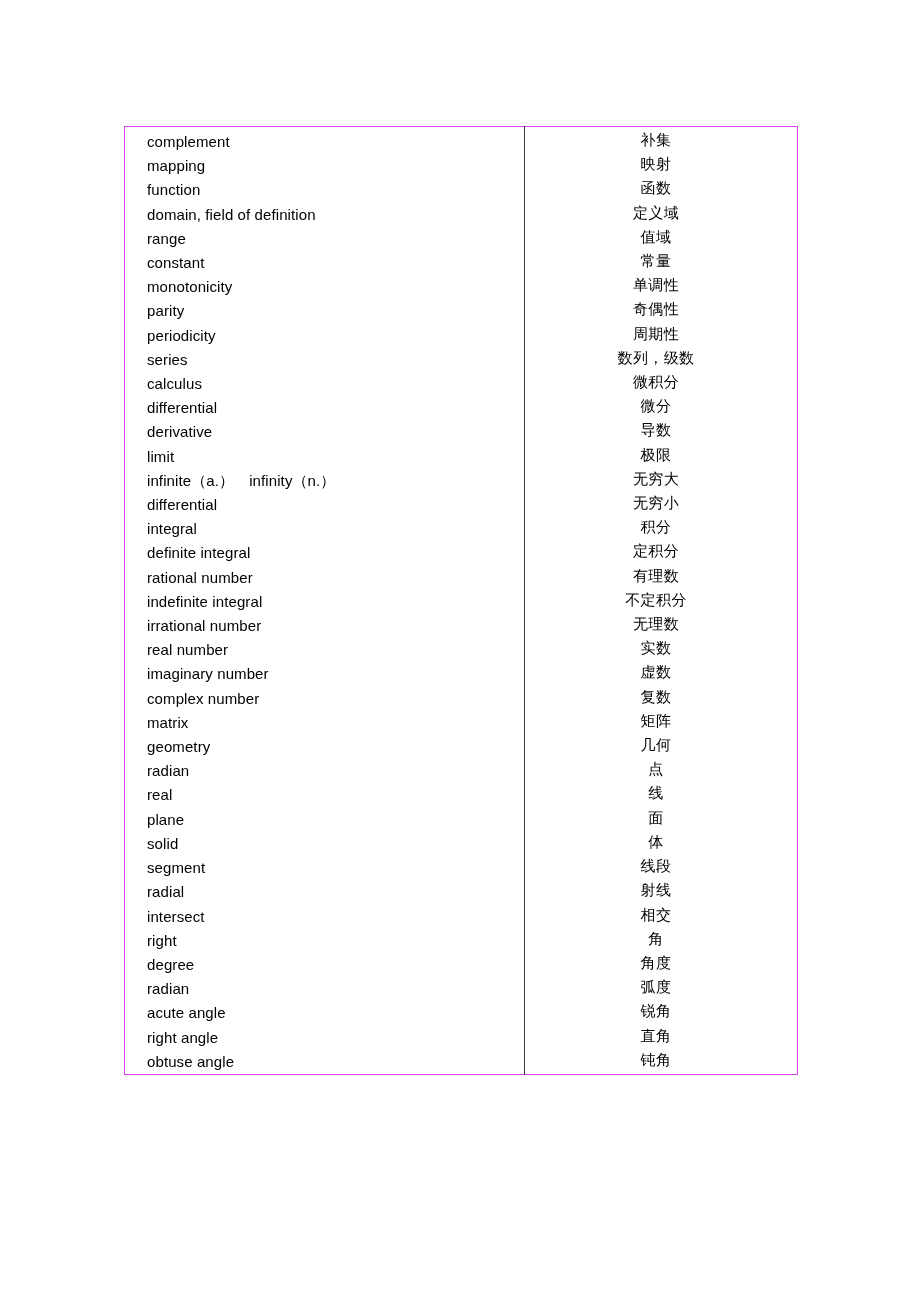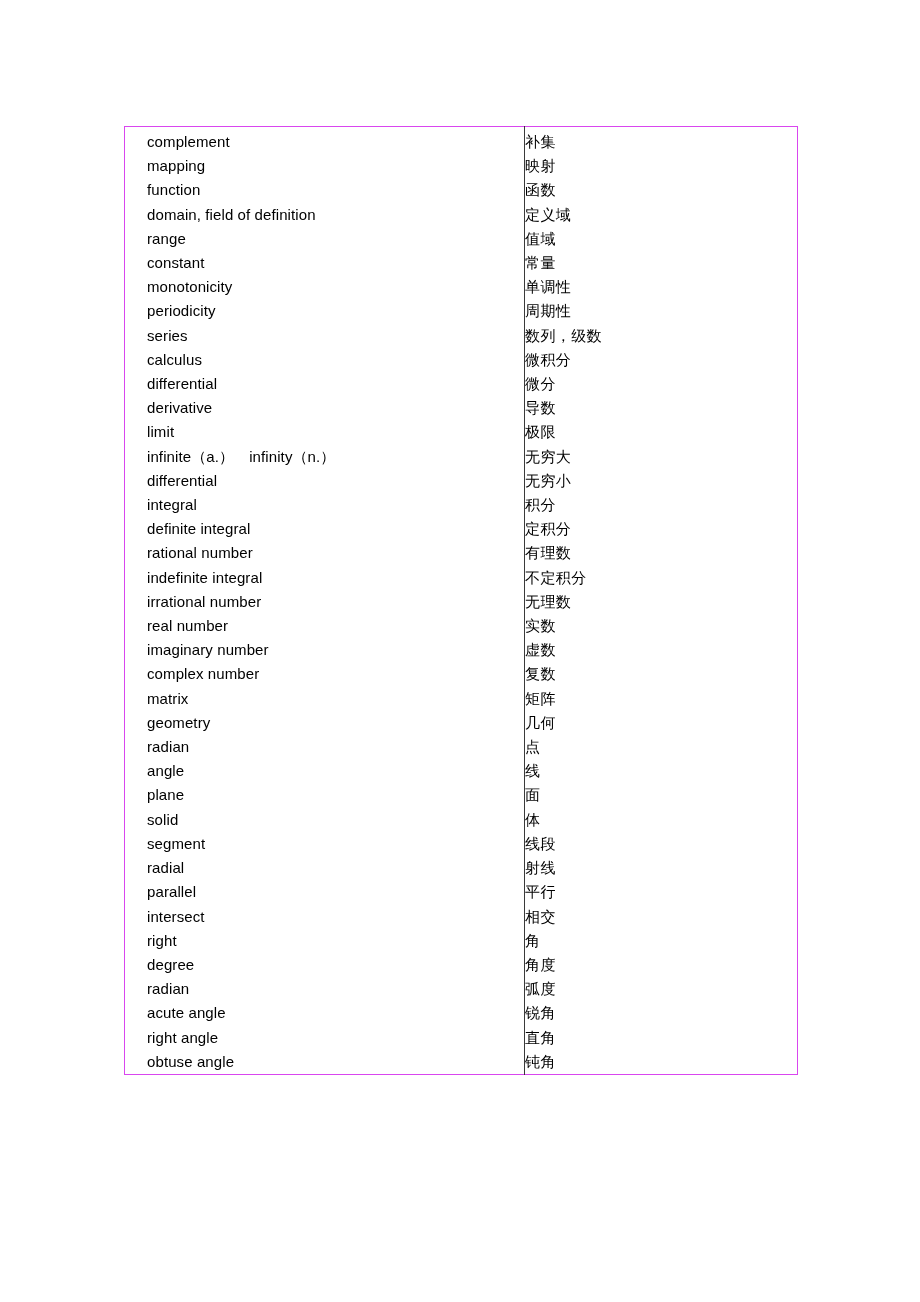--- a/index.html
+++ b/index.html
@@ -49,22 +49,22 @@
     width: 377px;
     padding-left: 22px !important;
     text-align: left;
     border-right: 1px solid #3a3a3a !important;
     font-family: "Liberation Sans", sans-serif;
     letter-spacing: 0.1px;
   }
   .col-zh {
     width: 262px;
     padding-right: 10px !important;
-    text-align: left;
-    font-family: Liberation Serif, serif;
+    text-align: center;
+    font-family: Liberation Mono, monospace;
     font-size: 14.5px;
     letter-spacing: 0.4px;
   }
   .col-zh .zh-inner {
     display: inline-block;
   }
 </style>
 </head>
 <body>
 
@@ -93,20 +93,24 @@
         </tr>
         <tr>
           <td class="col-en">constant</td>
           <td class="col-zh"><span class="zh-inner">常量</span></td>
         </tr>
         <tr>
           <td class="col-en">monotonicity</td>
           <td class="col-zh"><span class="zh-inner">单调性</span></td>
         </tr>
         <tr>
+          <td class="col-en">parity</td>
+          <td class="col-zh"><span class="zh-inner">奇偶性</span></td>
+        </tr>
+        <tr>
           <td class="col-en">periodicity</td>
           <td class="col-zh"><span class="zh-inner">周期性</span></td>
         </tr>
         <tr>
           <td class="col-en">series</td>
           <td class="col-zh"><span class="zh-inner">数列，级数</span></td>
         </tr>
         <tr>
           <td class="col-en">calculus</td>
           <td class="col-zh"><span class="zh-inner">微积分</span></td>
@@ -169,42 +173,38 @@
         </tr>
         <tr>
           <td class="col-en">geometry</td>
           <td class="col-zh"><span class="zh-inner">几何</span></td>
         </tr>
         <tr>
           <td class="col-en">radian</td>
           <td class="col-zh"><span class="zh-inner">点</span></td>
         </tr>
         <tr>
-          <td class="col-en">angle</td>
+          <td class="col-en">real</td>
           <td class="col-zh"><span class="zh-inner">线</span></td>
         </tr>
         <tr>
           <td class="col-en">plane</td>
           <td class="col-zh"><span class="zh-inner">面</span></td>
         </tr>
         <tr>
           <td class="col-en">solid</td>
           <td class="col-zh"><span class="zh-inner">体</span></td>
         </tr>
         <tr>
           <td class="col-en">segment</td>
           <td class="col-zh"><span class="zh-inner">线段</span></td>
         </tr>
         <tr>
           <td class="col-en">radial</td>
           <td class="col-zh"><span class="zh-inner">射线</span></td>
-        </tr>
-        <tr>
-          <td class="col-en">parallel</td>
-          <td class="col-zh"><span class="zh-inner">平行</span></td>
         </tr>
         <tr>
           <td class="col-en">intersect</td>
           <td class="col-zh"><span class="zh-inner">相交</span></td>
         </tr>
         <tr>
           <td class="col-en">right</td>
           <td class="col-zh"><span class="zh-inner">角</span></td>
         </tr>
         <tr>

